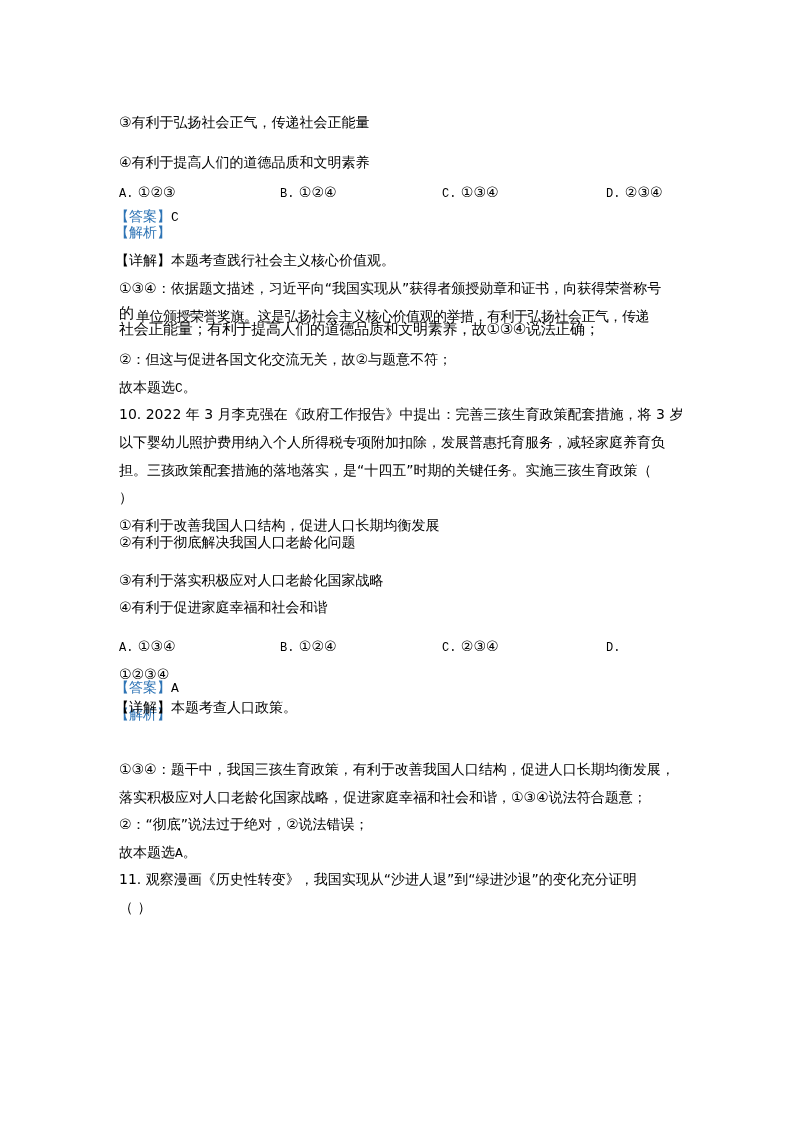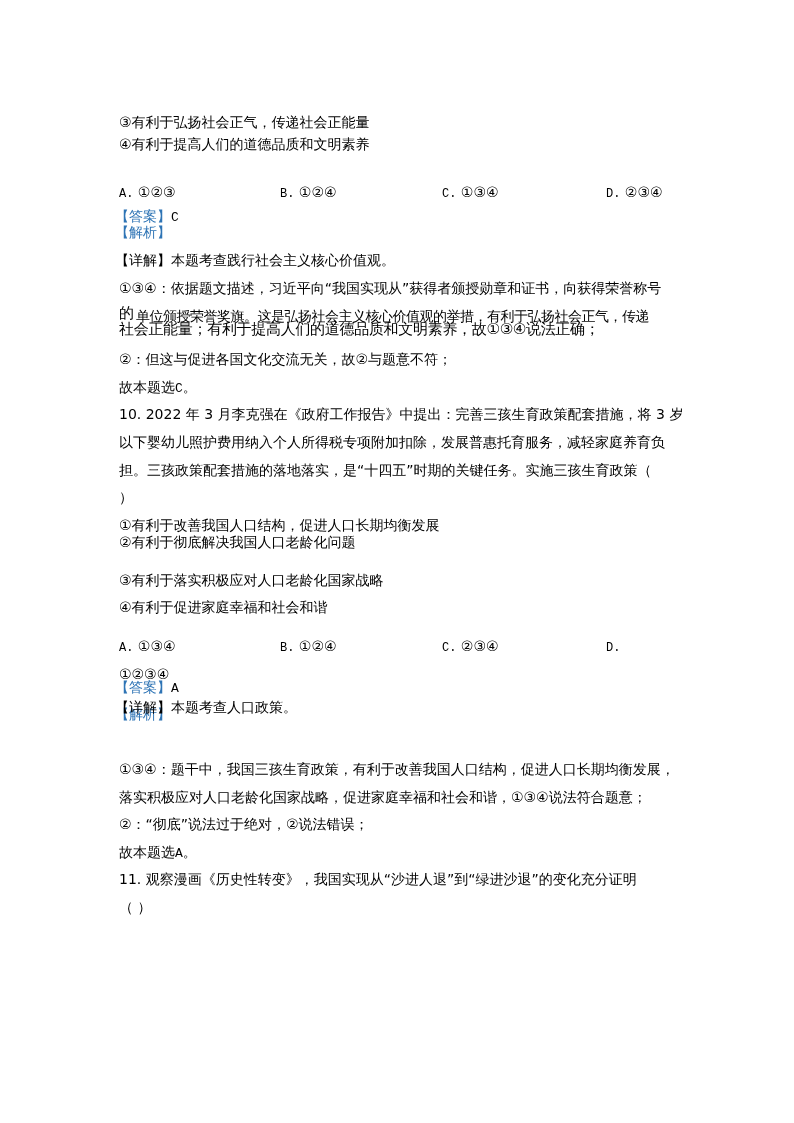--- a/index.html
+++ b/index.html
@@ -11,21 +11,21 @@
     .latin { font-family: "Liberation Mono", "DejaVu Sans Mono", monospace; font-size: 13px; }
     .opt { position: absolute; white-space: nowrap; font-size: 14px; line-height: 16px; margin-top: 28px; }
     .opt .letter { font-family: "Liberation Mono", "DejaVu Sans Mono", monospace; font-size: 12px; }
   </style>
 </head>
 <body>
 
 <div class="page">
 
   <div class="line" style="top:97px">③有利于弘扬社会正气，传递社会正能量</div>
-  <div class="line" style="top:119px">④有利于提高人们的道德品质和文明素养</div>
+  <div class="line" style="top:137px">④有利于提高人们的道德品质和文明素养</div>
 
   <div>
     <div class="opt" style="left:0;top:156px">
       <span class="letter">A.</span> <span>①②③</span>
     </div>
     <div class="opt" style="left:161px;top:156px">
       <span class="letter">B.</span> <span>①②④</span>
     </div>
     <div class="opt" style="left:323px;top:156px">
       <span class="letter">C.</span> <span>①③④</span>

